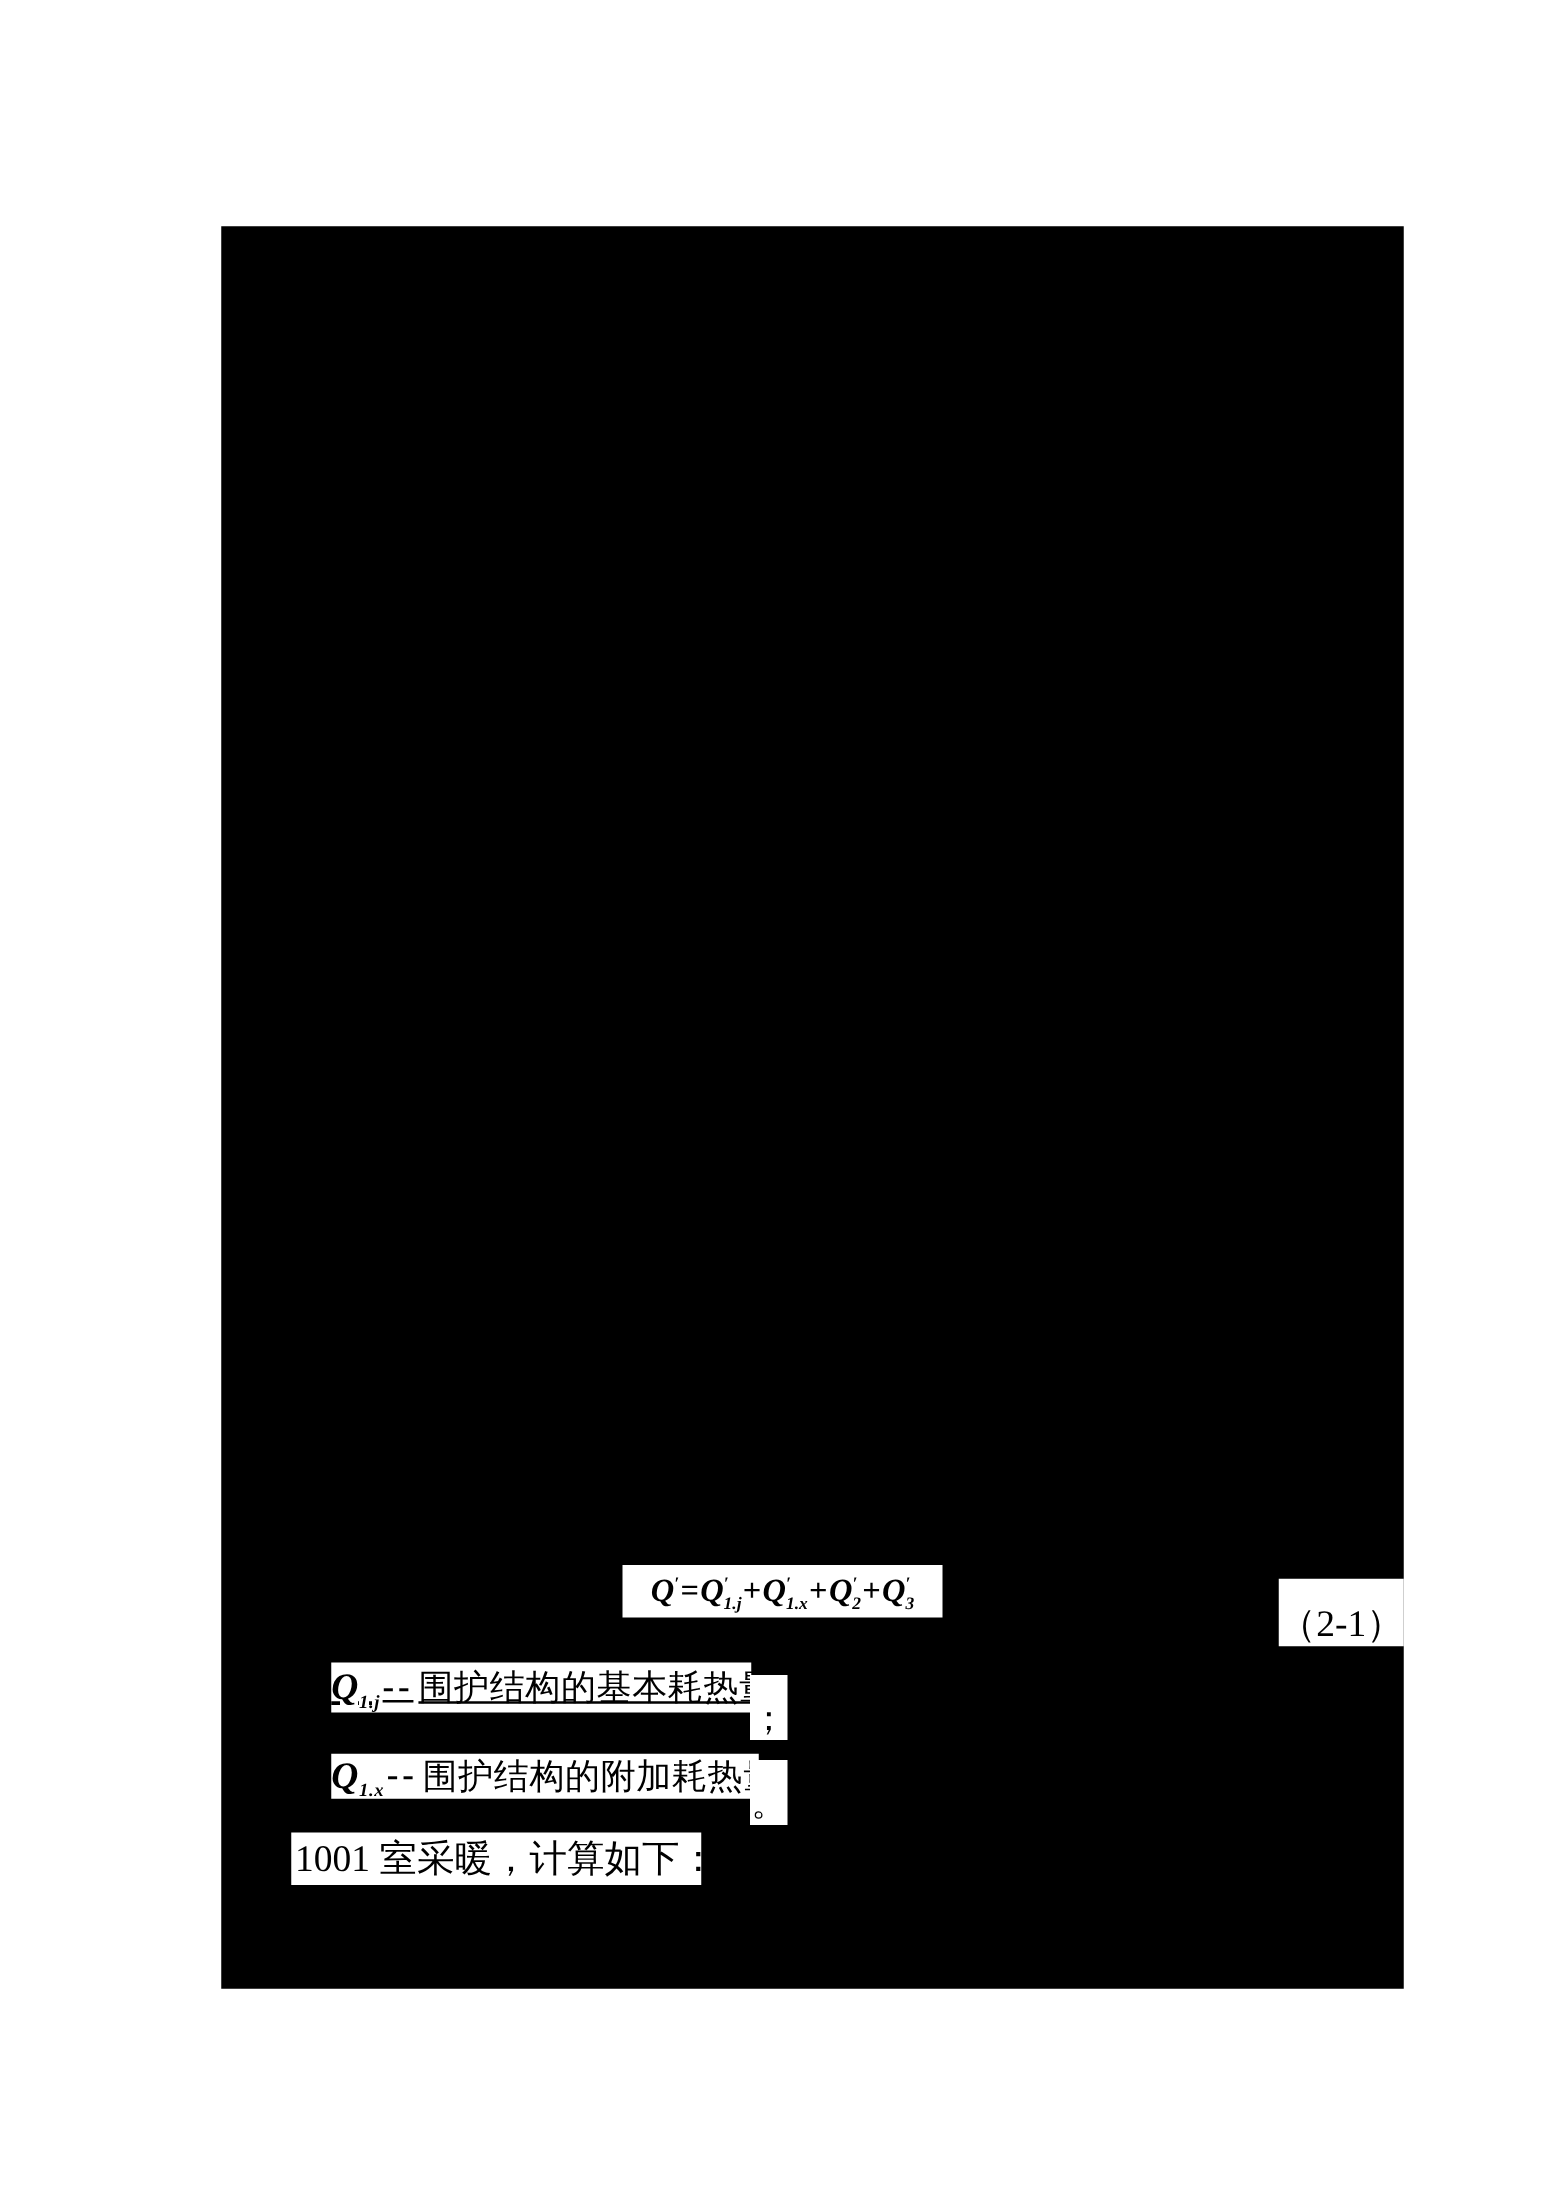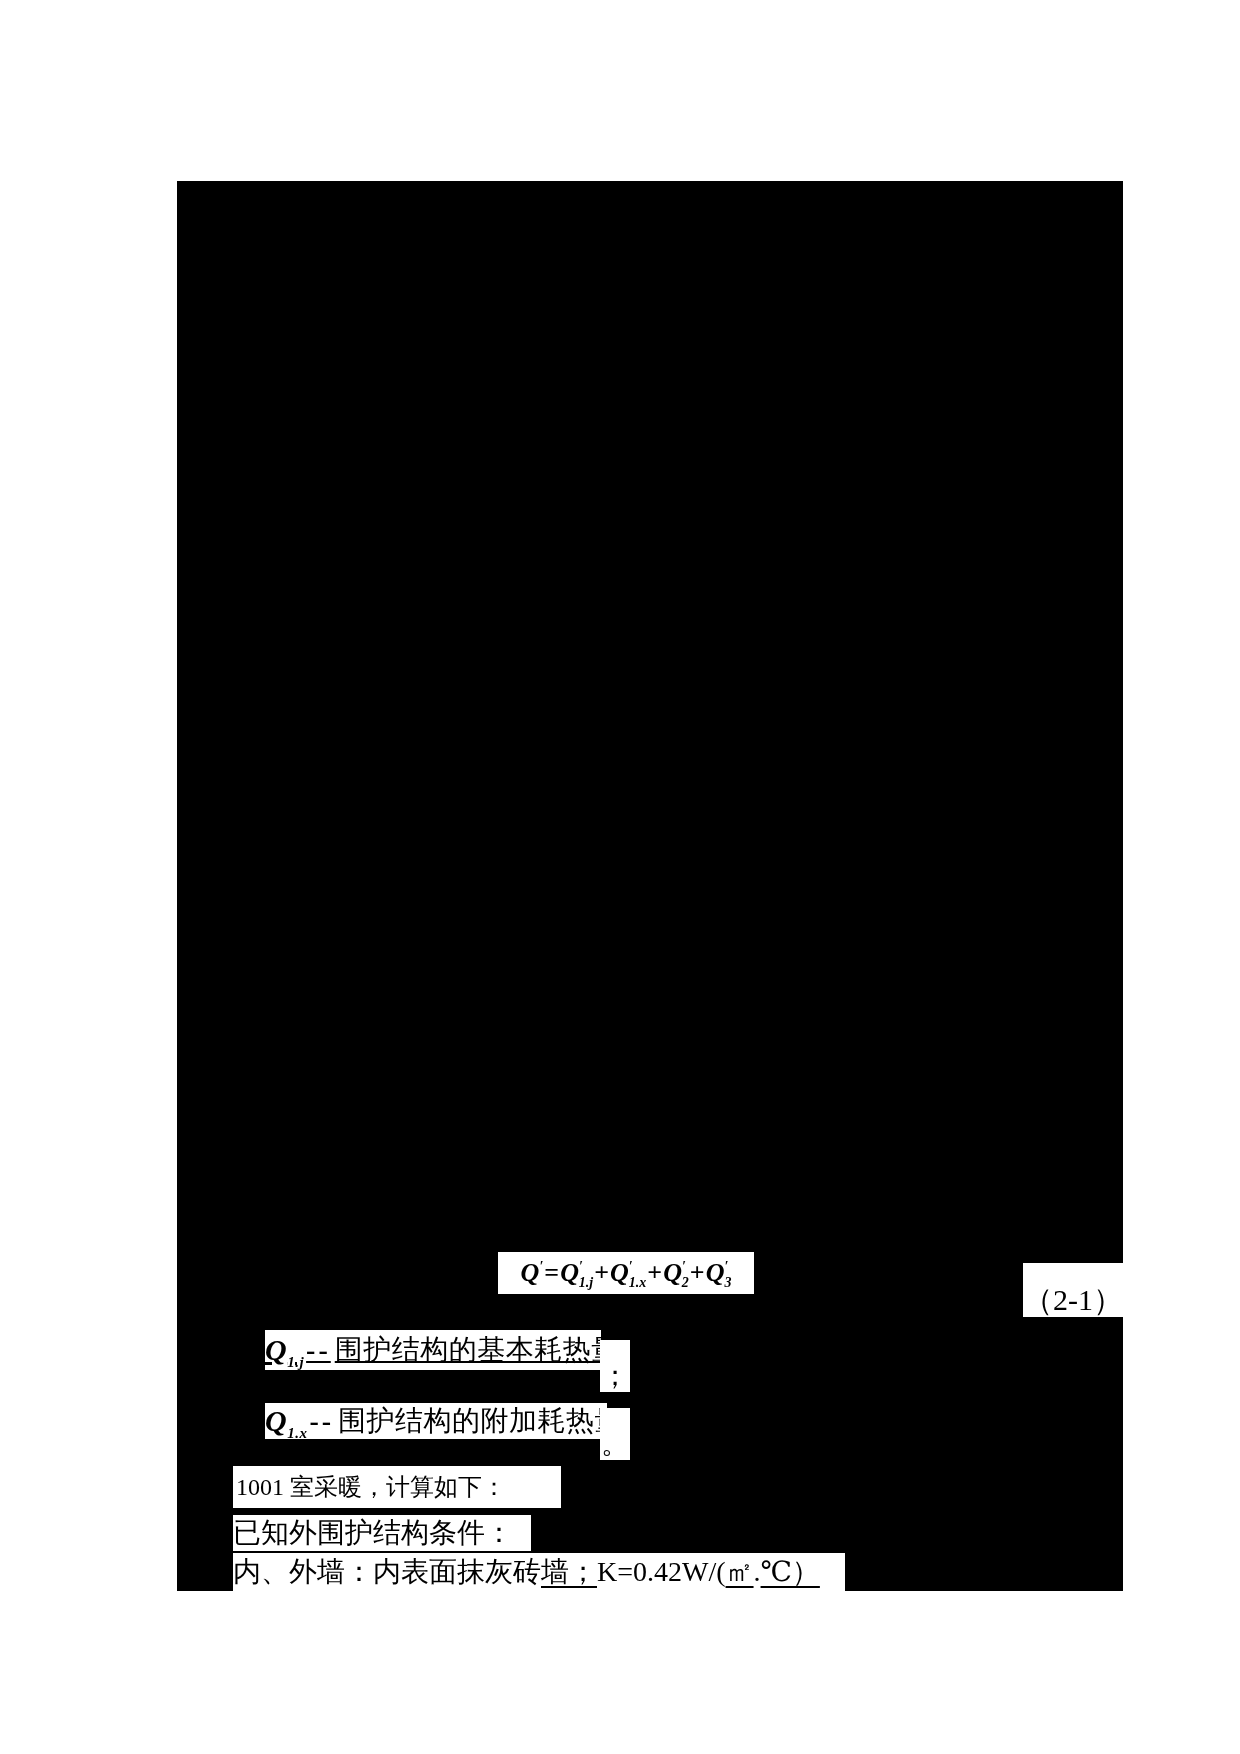--- a/index.html
+++ b/index.html
@@ -53,21 +53,21 @@
   .def-dash{font-weight:bold;letter-spacing:3px;margin:0 4px 0 2px;font-style:normal;}
   .punct-box{
     width:30px;height:52px;
     align-items:flex-end;justify-content:center;
     font-size:28px;line-height:1;
     padding-bottom:2px;box-sizing:border-box;
   }
   .punct1{left:600px;top:1340px;}
   .punct2{left:600px;top:1408px;}
   
-  .line-room{left:233px;top:1466px;width:328px;height:42px;font-size:24px;padding-left:3px;box-sizing:border-box;}
+  .line-room{left:233px;top:1466px;width:328px;height:42px;font-size:30px;padding-left:3px;box-sizing:border-box;}
   .line-known{left:233px;top:1515px;width:298px;height:36px;font-size:28px;}
   .line-wall{left:233px;top:1553px;width:612px;height:38px;font-size:28px;}
   .seg-u{text-decoration:underline;text-underline-offset:5px;}
 </style>
 </head>
 <body>
 
 <div class="page">
 
   <div class="black-region"></div>
@@ -103,26 +103,15 @@
     <span>围护结构的附加耗热量</span>
   </div>
   <div class="wbox punct-box punct2">
     <span>。</span>
   </div>
 
   <div class="wbox line-room">
     <span>1001 室采暖，计算如下：</span>
   </div>
 
-  <div class="wbox line-known">
-    <span>已知外围护结构条件：</span>
-  </div>
 
-  <div class="wbox line-wall">
-    <span>内、外墙：内表面抹灰砖</span>
-      <span class="seg-u">墙；</span>
-      <span>K=0.42W/(</span>
-      <span class="seg-u">㎡</span>
-      <span>.</span>
-      <span class="seg-u">℃）</span>
-  </div>
 
 </div>
 
 </body></html>

